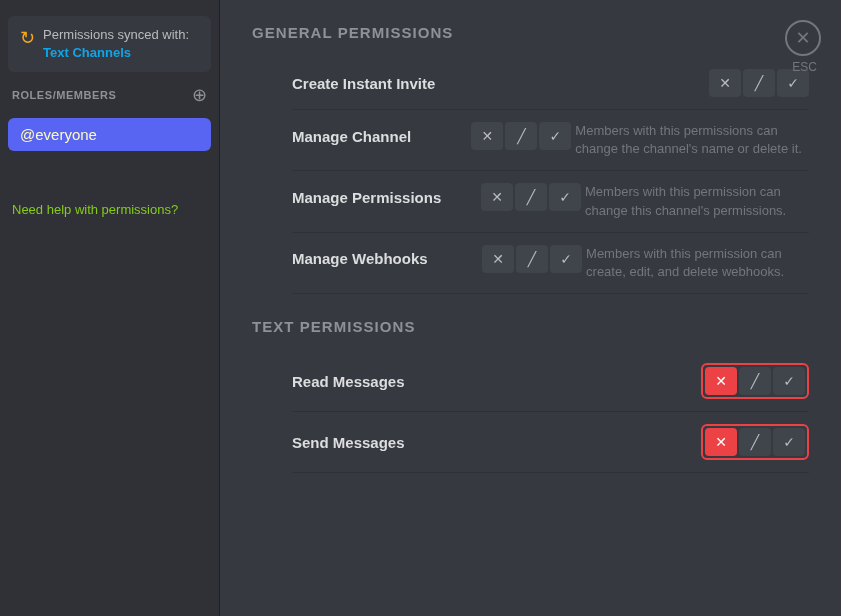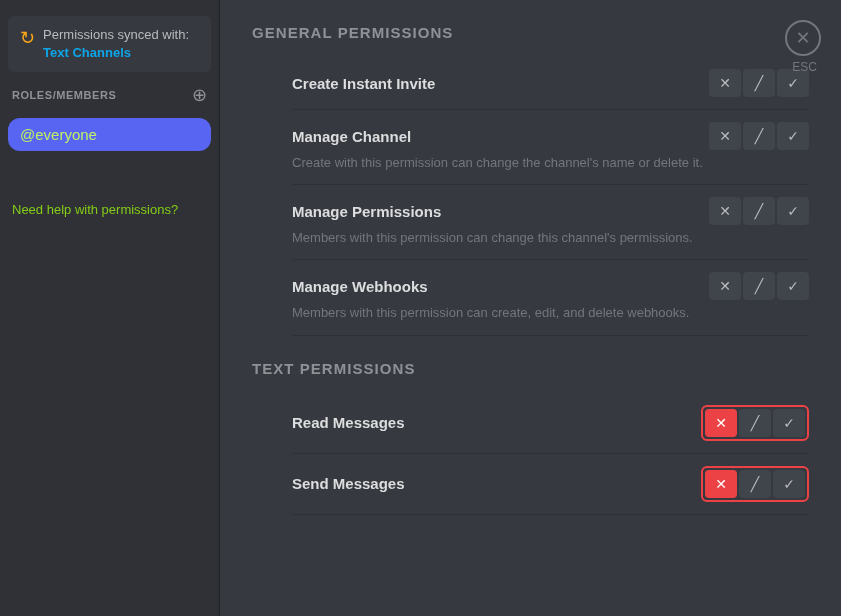--- a/index.html
+++ b/index.html
@@ -69,24 +69,24 @@
     }
 
     .add-icon {
       color: #8e9297;
       font-size: 18px;
       cursor: pointer;
     }
 
     .role-item {
       background: #5865f2;
-      border-radius: 12px;
+      border-radius: 6px;
       padding: 8px 12px;
       font-size: 15px;
-      color: #bef264;
+      color: #fef9c3;
       font-weight: 500;
       cursor: pointer;
     }
 
     .help-link {
       color: #84cc16;
       font-size: 13px;
       cursor: pointer;
       padding: 0 4px;
       text-decoration: none;
@@ -141,21 +141,21 @@
       display: flex;
       align-items: center;
       justify-content: space-between;
       padding: 12px 0;
       border-bottom: 1px solid #2f3136;
       margin-left: 40px;
     }
 
     .permission-row.with-desc {
       align-items: flex-start;
-      flex-direction: column;
+      flex-direction: row;
       gap: 4px;
     }
 
     .permission-row.with-desc .row-top {
       display: flex;
       align-items: center;
       justify-content: space-between;
       width: 100%;
     }
 
@@ -258,21 +258,21 @@
 
   <div class="permission-row with-desc">
     <div class="row-top">
       <span class="permission-name">Manage Channel</span>
       <div class="toggle-group">
         <button class="toggle-btn neutral">✕</button>
         <button class="toggle-btn neutral">╱</button>
         <button class="toggle-btn neutral">✓</button>
       </div>
     </div>
-    <span class="permission-desc">Create with this permission can change the channel's name or delete it.</span>
+    <span class="permission-desc">Members with this permissions can change the channel's name or delete it.</span>
   </div>
 
   <div class="permission-row with-desc">
     <div class="row-top">
       <span class="permission-name">Manage Permissions</span>
       <div class="toggle-group">
         <button class="toggle-btn neutral">✕</button>
         <button class="toggle-btn neutral">╱</button>
         <button class="toggle-btn neutral">✓</button>
       </div>

